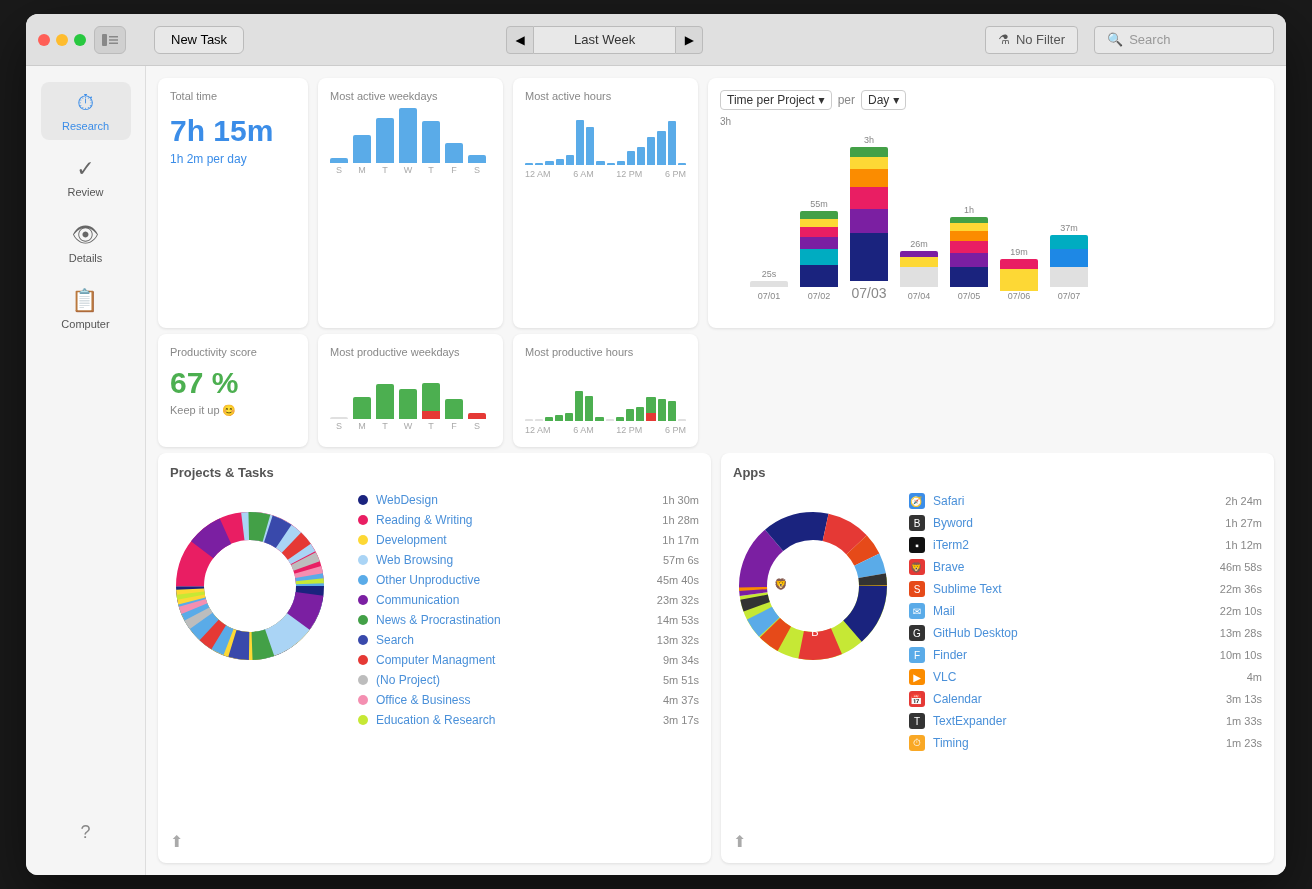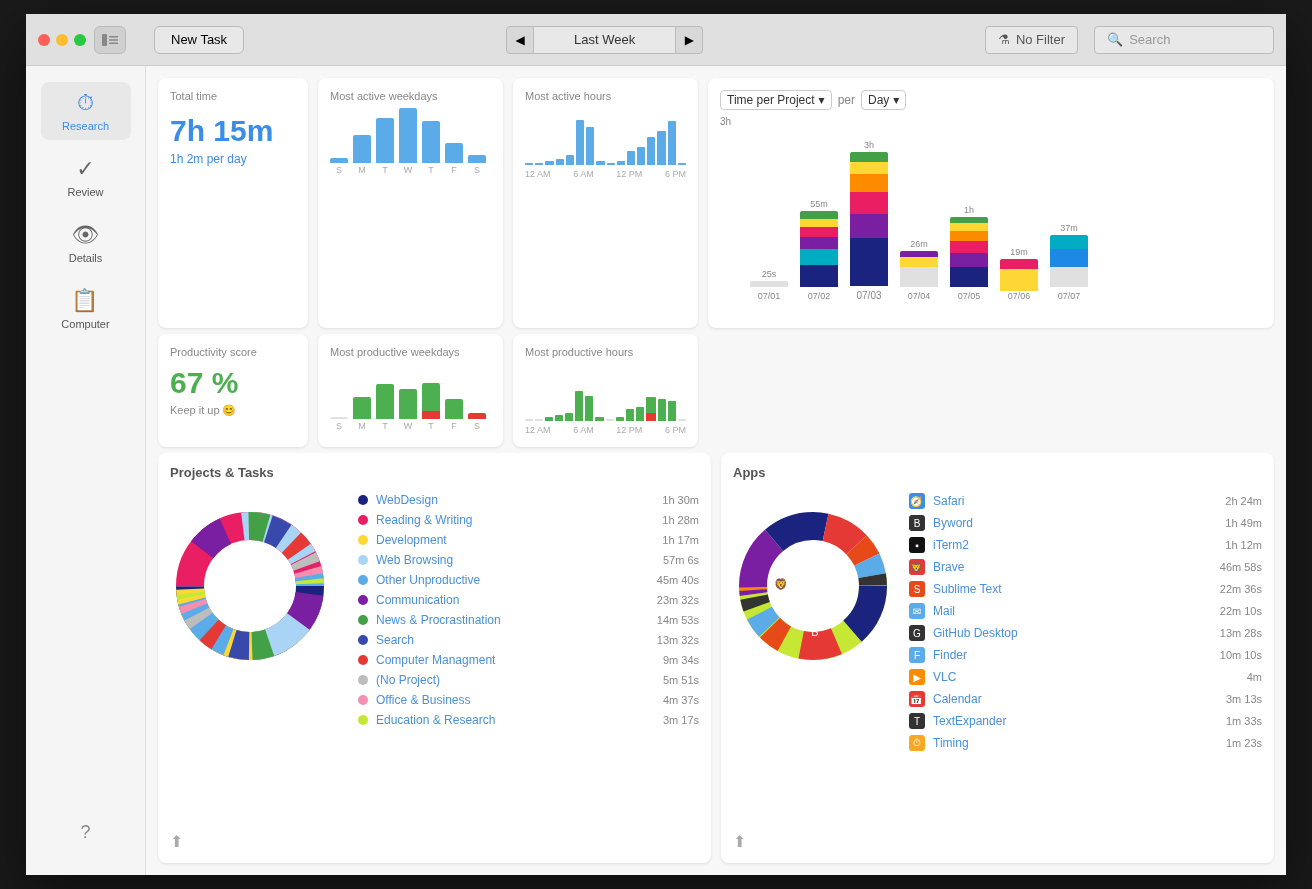--- a/index.html
+++ b/index.html
@@ -1,18 +1,18 @@
 <!DOCTYPE html>
 <html><head>
   <meta charset="utf-8">
   <style>
     * { box-sizing: border-box; margin: 0; padding: 0; }
     body { background: #1a1a1a; font-family: -apple-system, BlinkMacSystemFont, 'Helvetica Neue', sans-serif; display: flex; justify-content: center; align-items: center; min-height: 100vh; }
     
-    .window { width: 1260px; background: #f0f0f0; border-radius: 0; overflow: hidden; box-shadow: 0 20px 60px rgba(0,0,0,0.5); }
+    .window { width: 1260px; background: #f0f0f0; border-radius: 12px; overflow: hidden; box-shadow: 0 20px 60px rgba(0,0,0,0.5); }
     
     
     .titlebar { background: #e0e0e0; height: 52px; display: flex; align-items: center; padding: 0 12px; gap: 8px; border-bottom: 1px solid #ccc; }
     .traffic-lights { display: flex; gap: 6px; }
     .tl { width: 12px; height: 12px; border-radius: 50%; }
     .tl-red { background: #ff5f57; }
     .tl-yellow { background: #febc2e; }
     .tl-green { background: #28c840; }
     .sidebar-toggle { width: 32px; height: 28px; background: #d0d0d0; border: 1px solid #bbb; border-radius: 6px; display: flex; align-items: center; justify-content: center; margin-right: 12px; cursor: pointer; }
     .nav-btn { background: #d8d8d8; border: 1px solid #bbb; width: 28px; height: 28px; display: flex; align-items: center; justify-content: center; cursor: pointer; font-size: 12px; }
@@ -277,21 +277,21 @@
               <div style="display:flex;flex-direction:column;align-items:center;">
                 <span style="font-size:9px;color:#888;margin-bottom:2px;">3h</span>
                 <div style="width:38px;overflow:hidden;border-radius:2px 2px 0 0;">
                   <div style="height:10px;background:#43a047;"></div>
                   <div style="height:12px;background:#fdd835;"></div>
                   <div style="height:18px;background:#fb8c00;"></div>
                   <div style="height:22px;background:#e91e63;"></div>
                   <div style="height:24px;background:#7b1fa2;"></div>
                   <div style="height:48px;background:#1a237e;"></div>
                 </div>
-                <span style="font-size:10px;color:#888;margin-top:4px;">07/03</span>
+                <span style="font-size:14px;color:#888;margin-top:4px;">07/03</span>
               </div>
 
               <div style="display:flex;flex-direction:column;align-items:center;">
                 <span style="font-size:9px;color:#888;margin-bottom:2px;">26m</span>
                 <div style="width:38px;overflow:hidden;border-radius:2px 2px 0 0;">
                   <div style="height:6px;background:#7b1fa2;"></div>
                   <div style="height:10px;background:#fdd835;"></div>
                   <div style="height:20px;background:#e0e0e0;"></div>
                 </div>
                 <span style="font-size:9px;color:#888;margin-top:4px;">07/04</span>
@@ -527,21 +527,21 @@
 
             <div class="apps-list" id="apps-list">
             <div class="app-item">
     <div class="app-icon" style="background:#3b8de8; color:white;">🧭</div>
     <span class="app-name">Safari</span>
     <span class="app-time">2h 24m</span>
   </div>
                 <div class="app-item">
     <div class="app-icon" style="background:#333; color:white;">B</div>
     <span class="app-name">Byword</span>
-    <span class="app-time">1h 49m</span>
+    <span class="app-time">1h 27m</span>
   </div>
                 <div class="app-item">
     <div class="app-icon" style="background:#111; color:white;">▪</div>
     <span class="app-name">iTerm2</span>
     <span class="app-time">1h 12m</span>
   </div>
                 <div class="app-item">
     <div class="app-icon" style="background:#e53935; color:white;">🦁</div>
     <span class="app-name">Brave</span>
     <span class="app-time">46m 58s</span>

